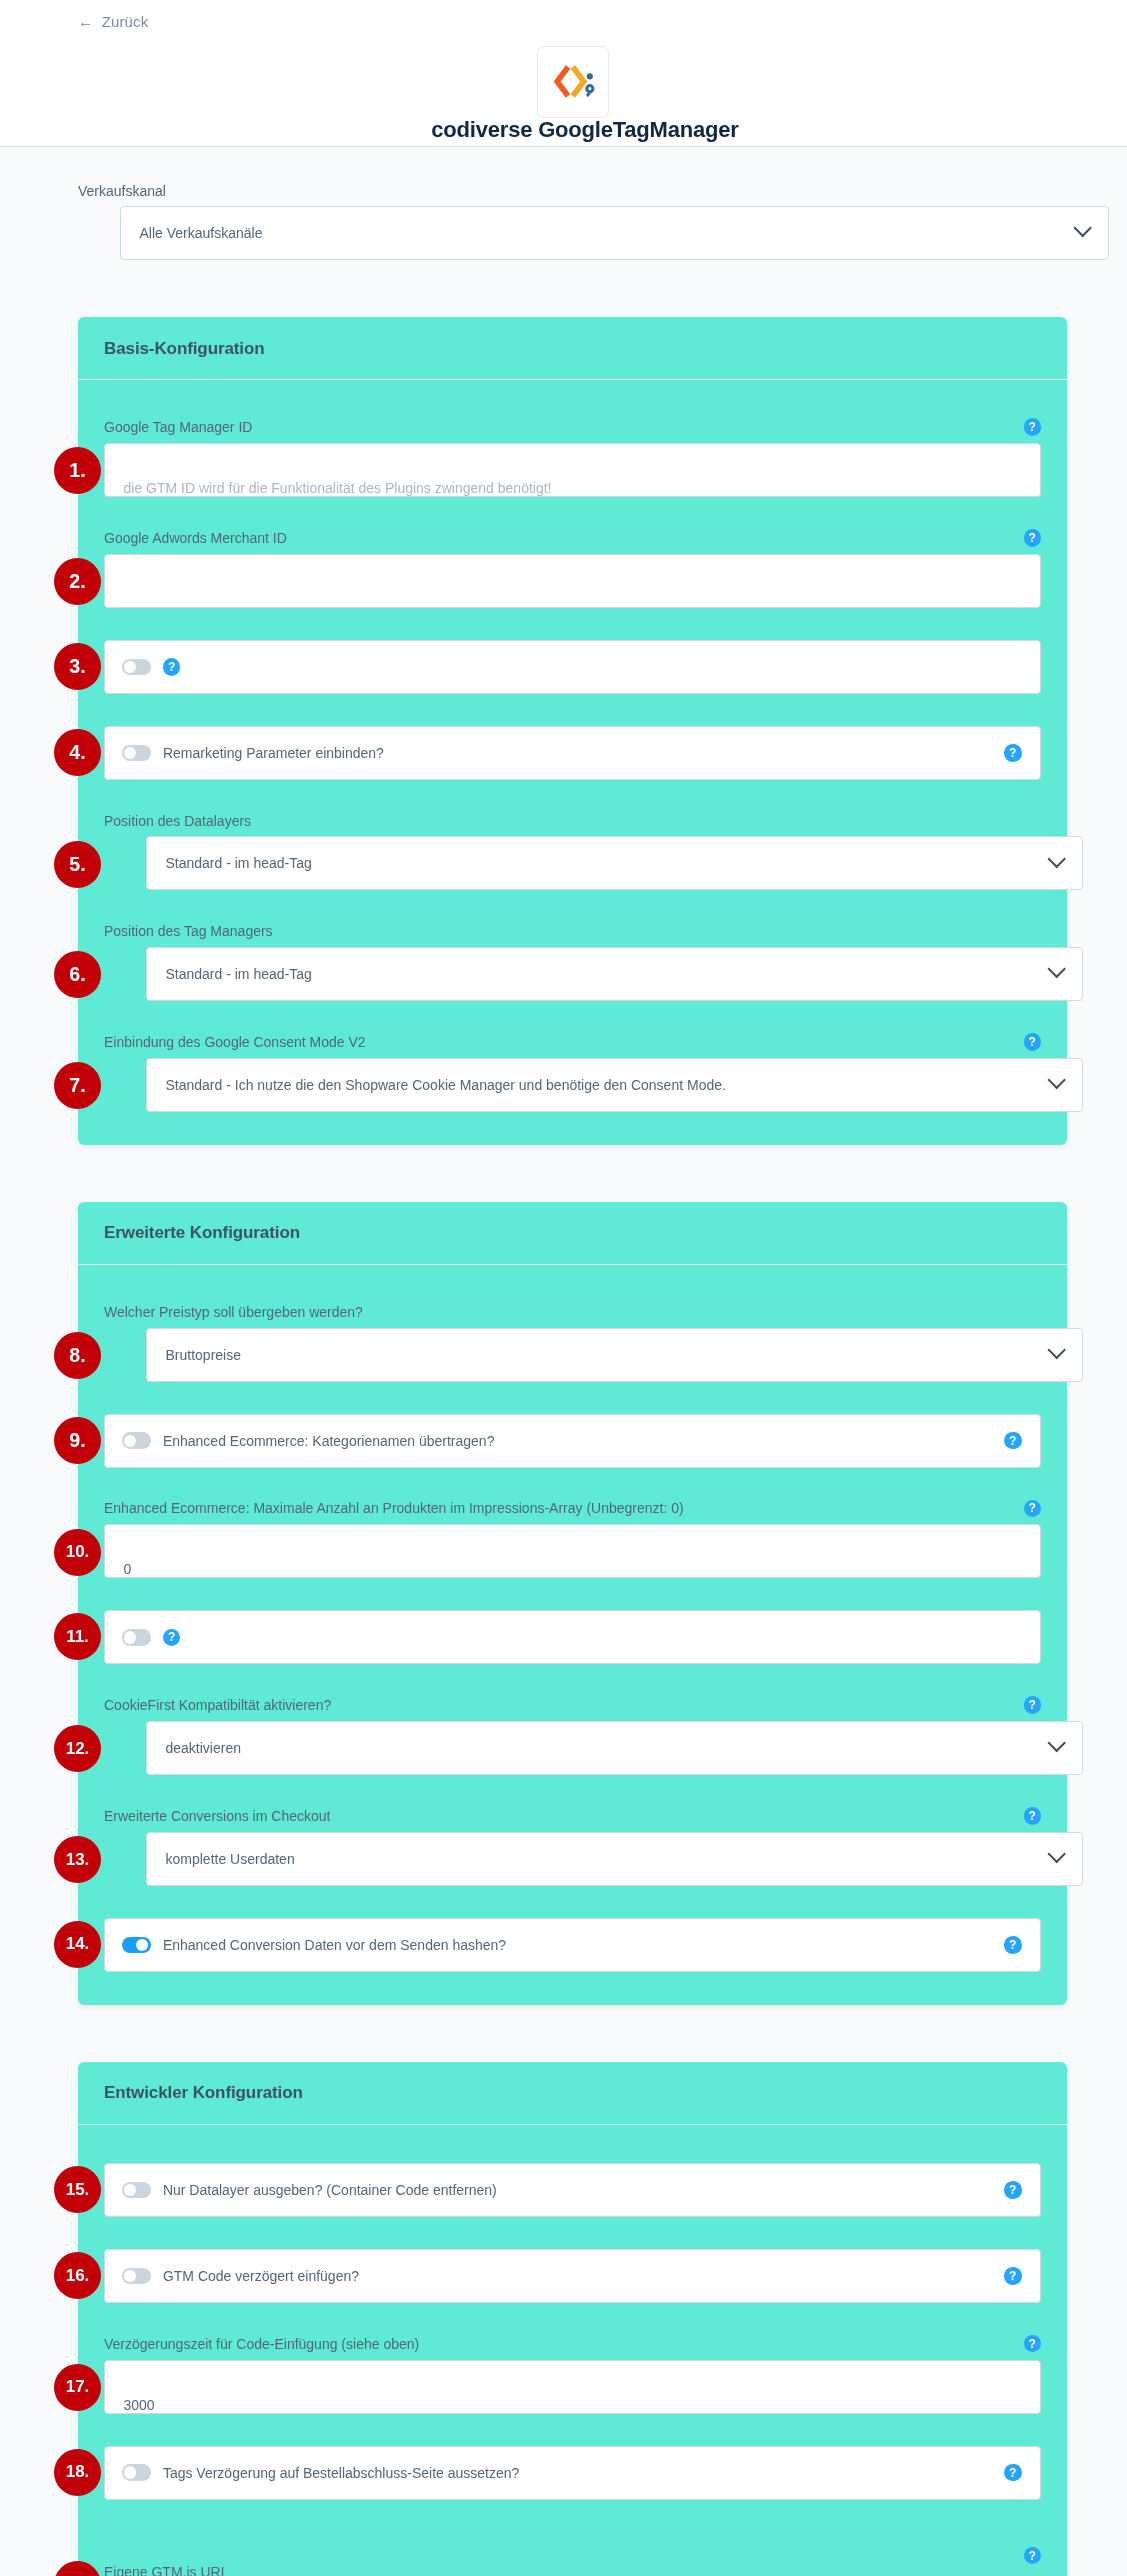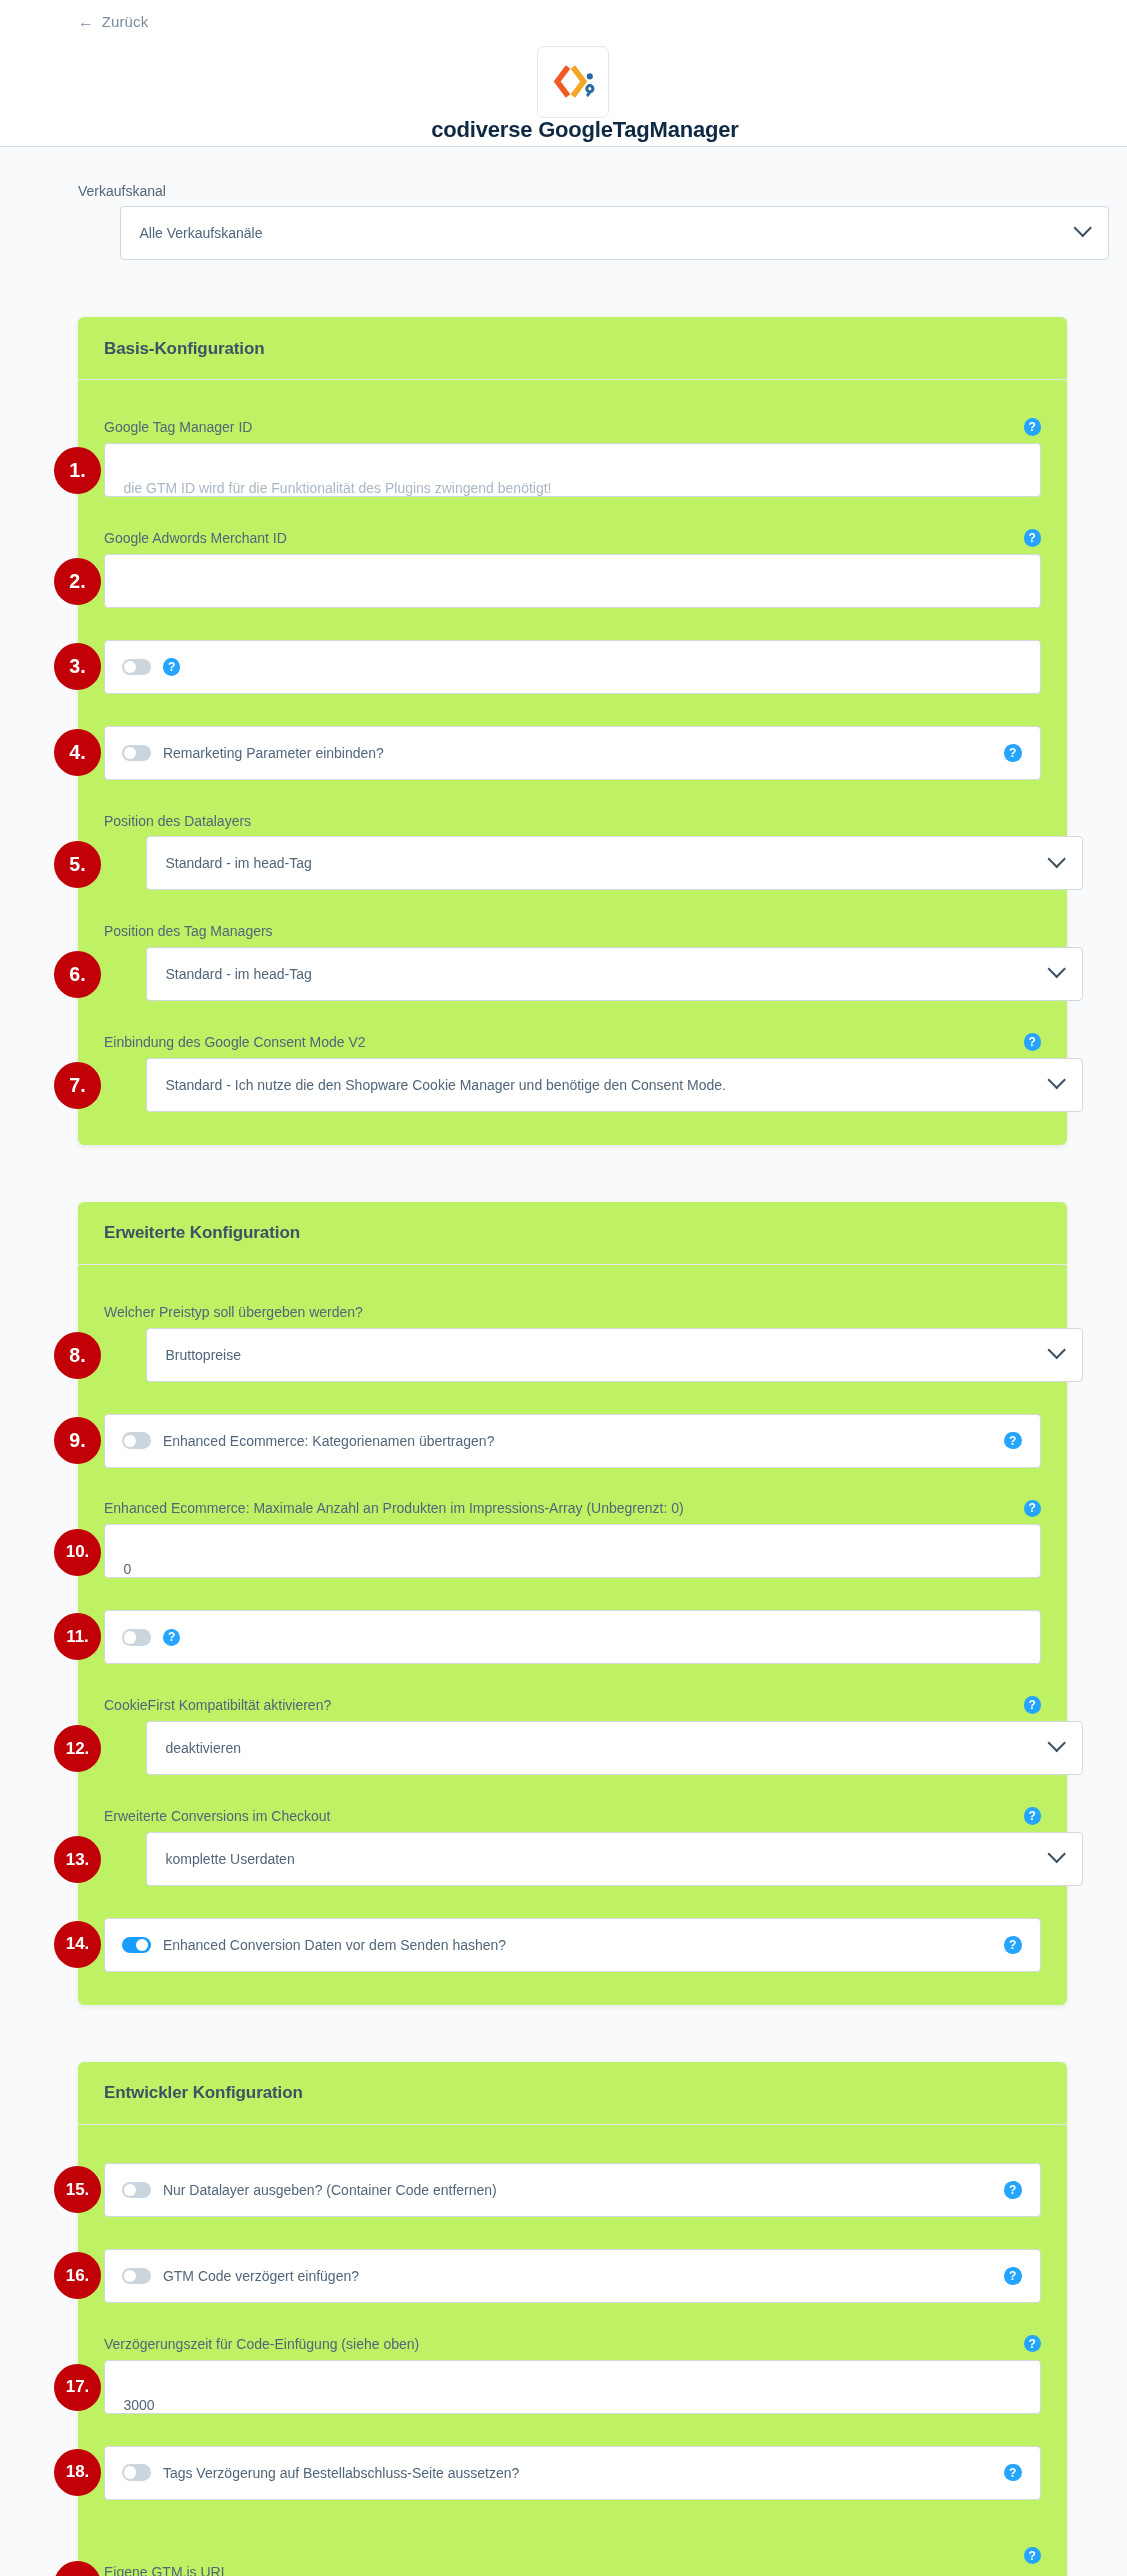--- a/index.html
+++ b/index.html
@@ -112,21 +112,21 @@
   .chev {
     width: 13.4px; height: 13.4px;
     border-right: 2.1px solid #3d4f61;
     border-bottom: 2.1px solid #3d4f61;
     transform: rotate(45deg) translate(-3.1px,-3.1px);
     flex: 0 0 auto;
   }
 
   
   .card {
-    background: #bef264;
+    background: #5eead4;
     border-radius: 6.2px;
     box-shadow: 0 1.5px 5.2px rgba(33,43,54,.08);
     margin-top: 57px;
     position: relative;
   }
   .card-head {
     padding: 21.6px 26px 20.6px 26px;
     border-bottom: 1px solid #e4e9ee;
   }
   .card-title {

